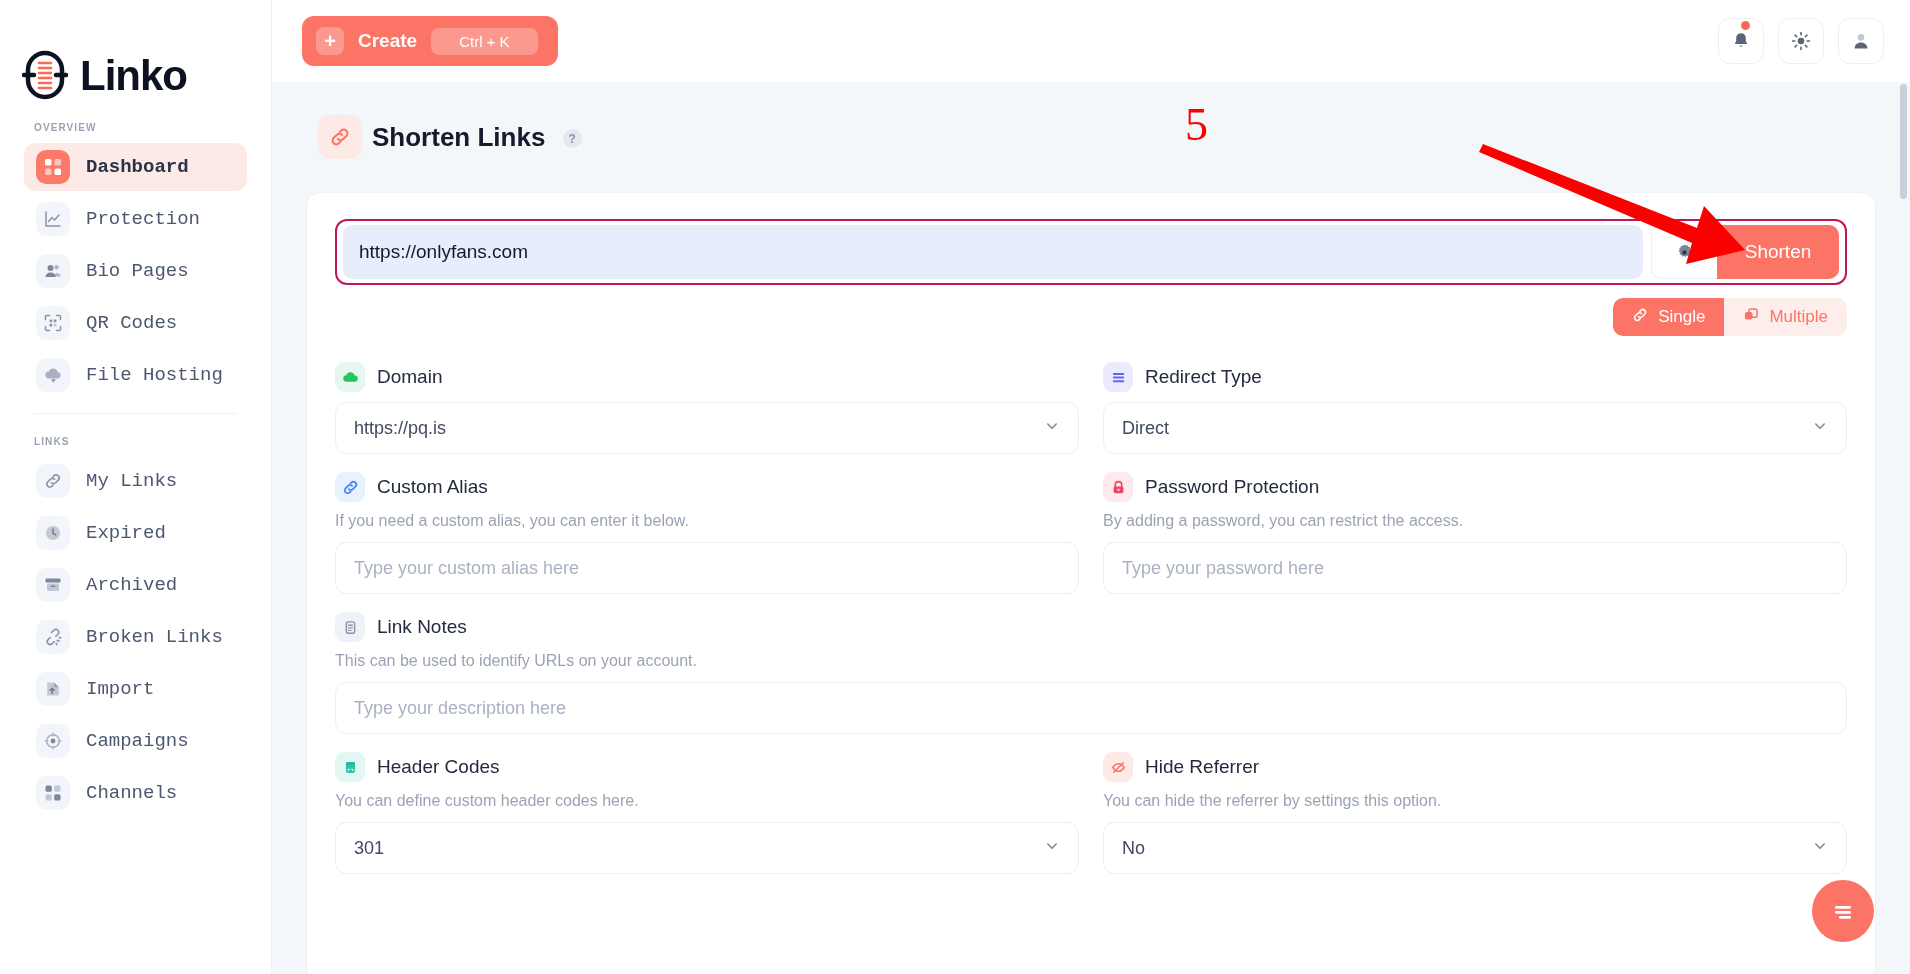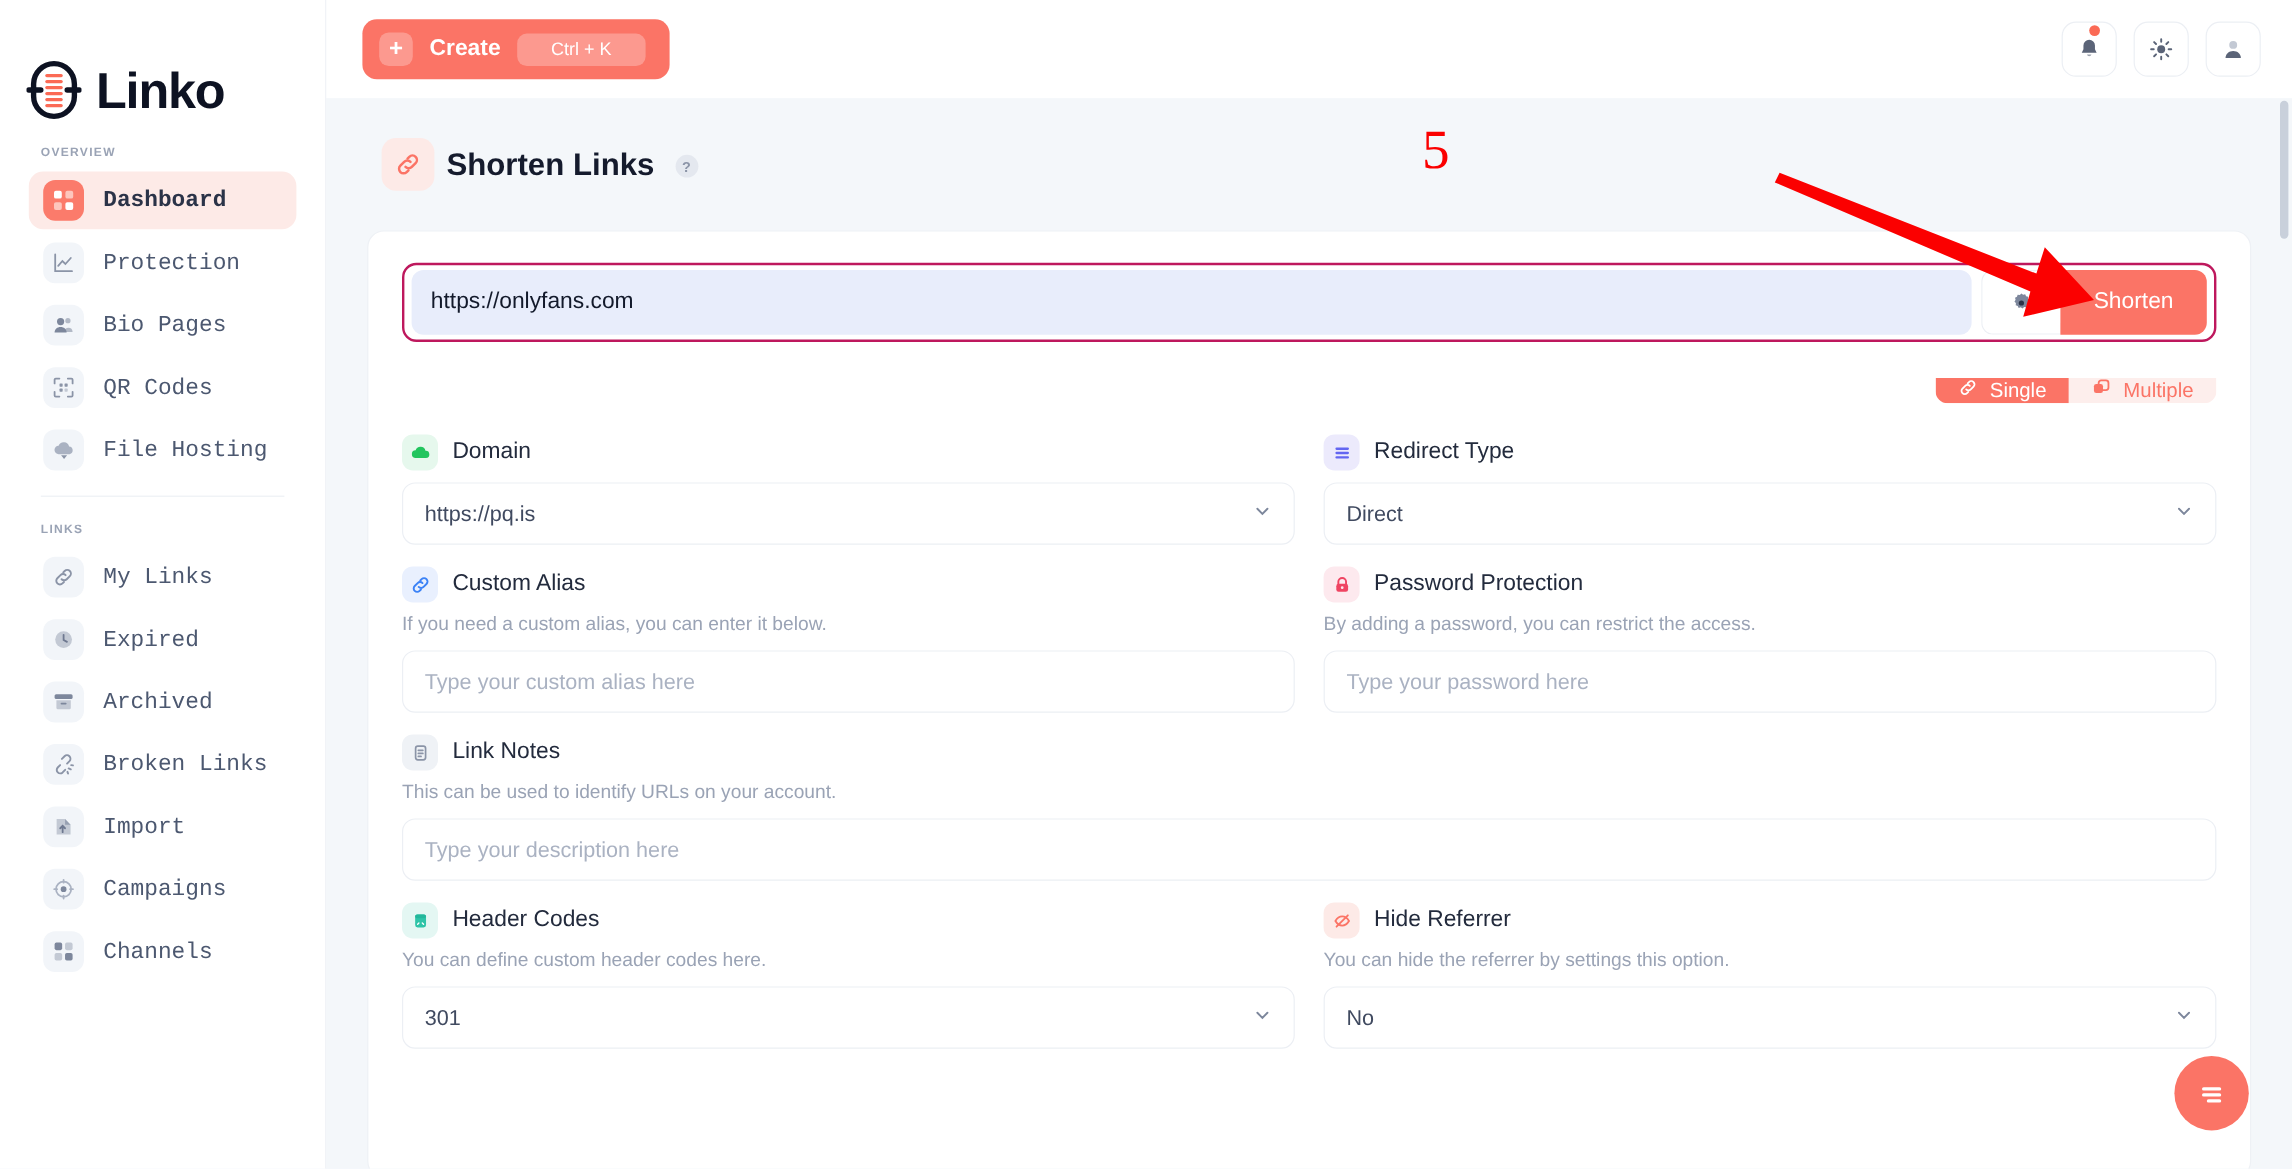--- a/index.html
+++ b/index.html
@@ -116,21 +116,20 @@
   }
   .shorten-btn {
     width: 122px; height: 54px; background: #fb7466; color: #fff;
     border: none; border-radius: 0 10px 10px 0; font-size: 19px;
     cursor: pointer; font-family: "Liberation Sans", sans-serif;
   }
   .seg-row { display: flex; justify-content: flex-end; margin-top: 13px; }
   .seg {
     display: flex; border-radius: 10px; overflow: hidden;
     height: 38px;
-    align-items: flex-end;
   }
   .seg-btn {
     display: flex; align-items: center; gap: 10px; padding: 0 19px;
     font-size: 17px; cursor: pointer; border: none;
     font-family: "Liberation Sans", sans-serif;
   }
   .seg-btn.on { background: #fb7466; color: #fff; }
   .seg-btn.off { background: #fdeeec; color: #fb7466; }
 
   .grid { display: grid; grid-template-columns: 1fr 1fr; column-gap: 24px; margin-top: 26px; }

